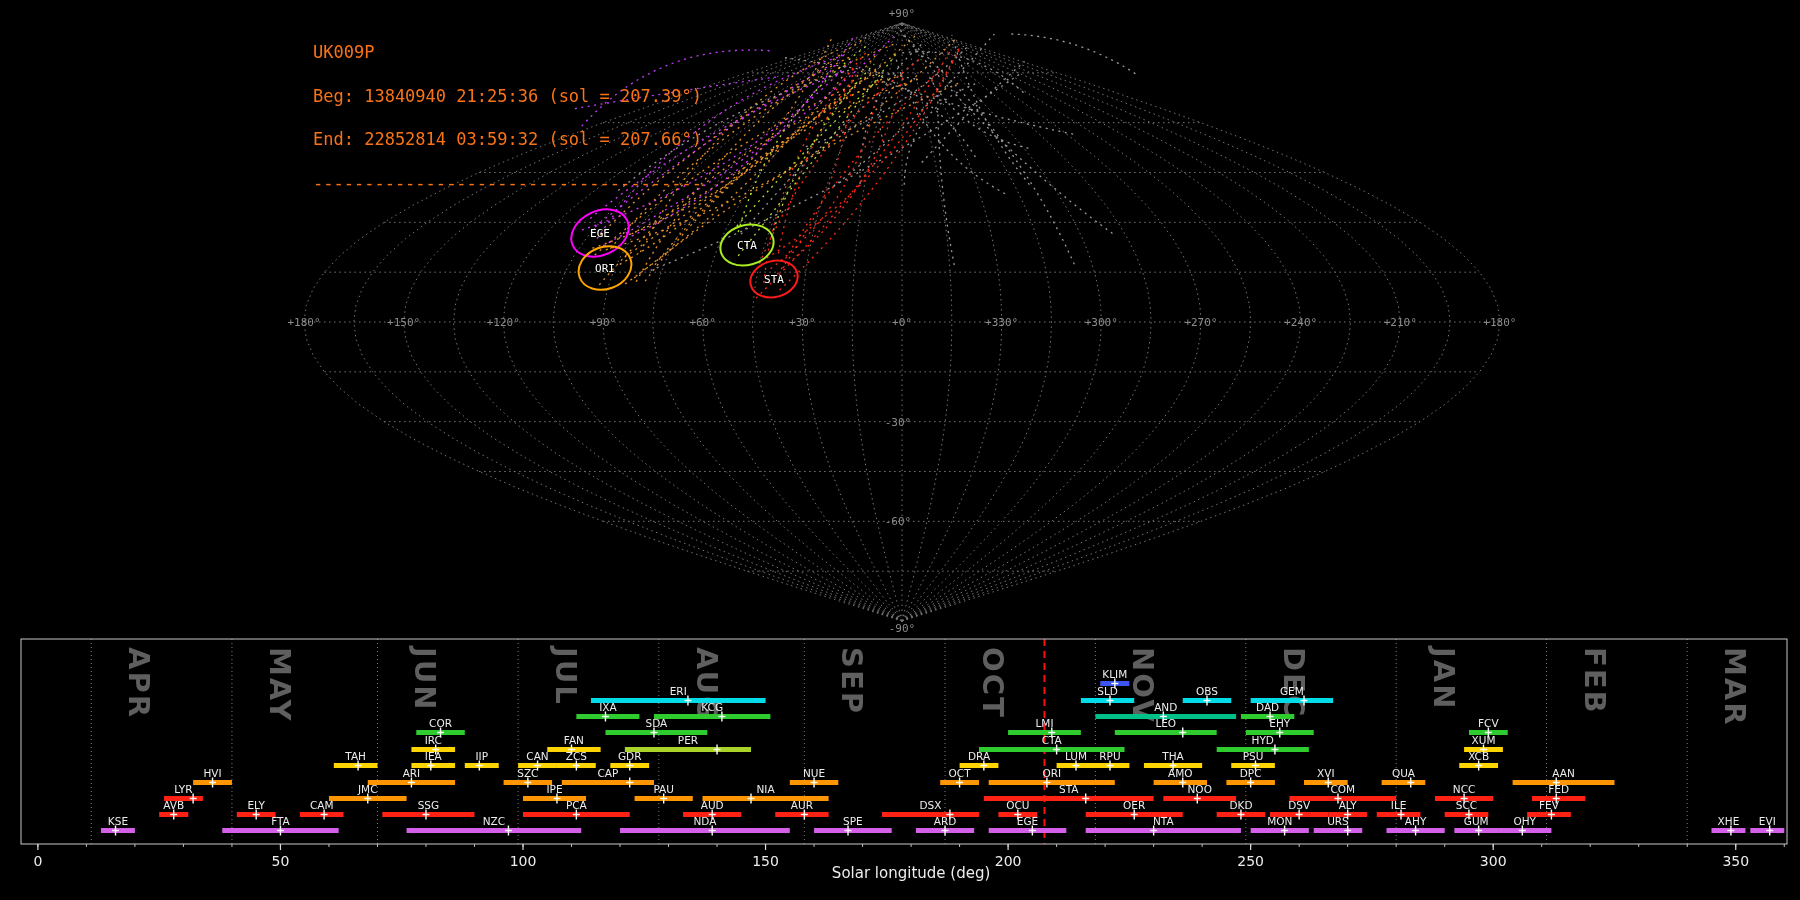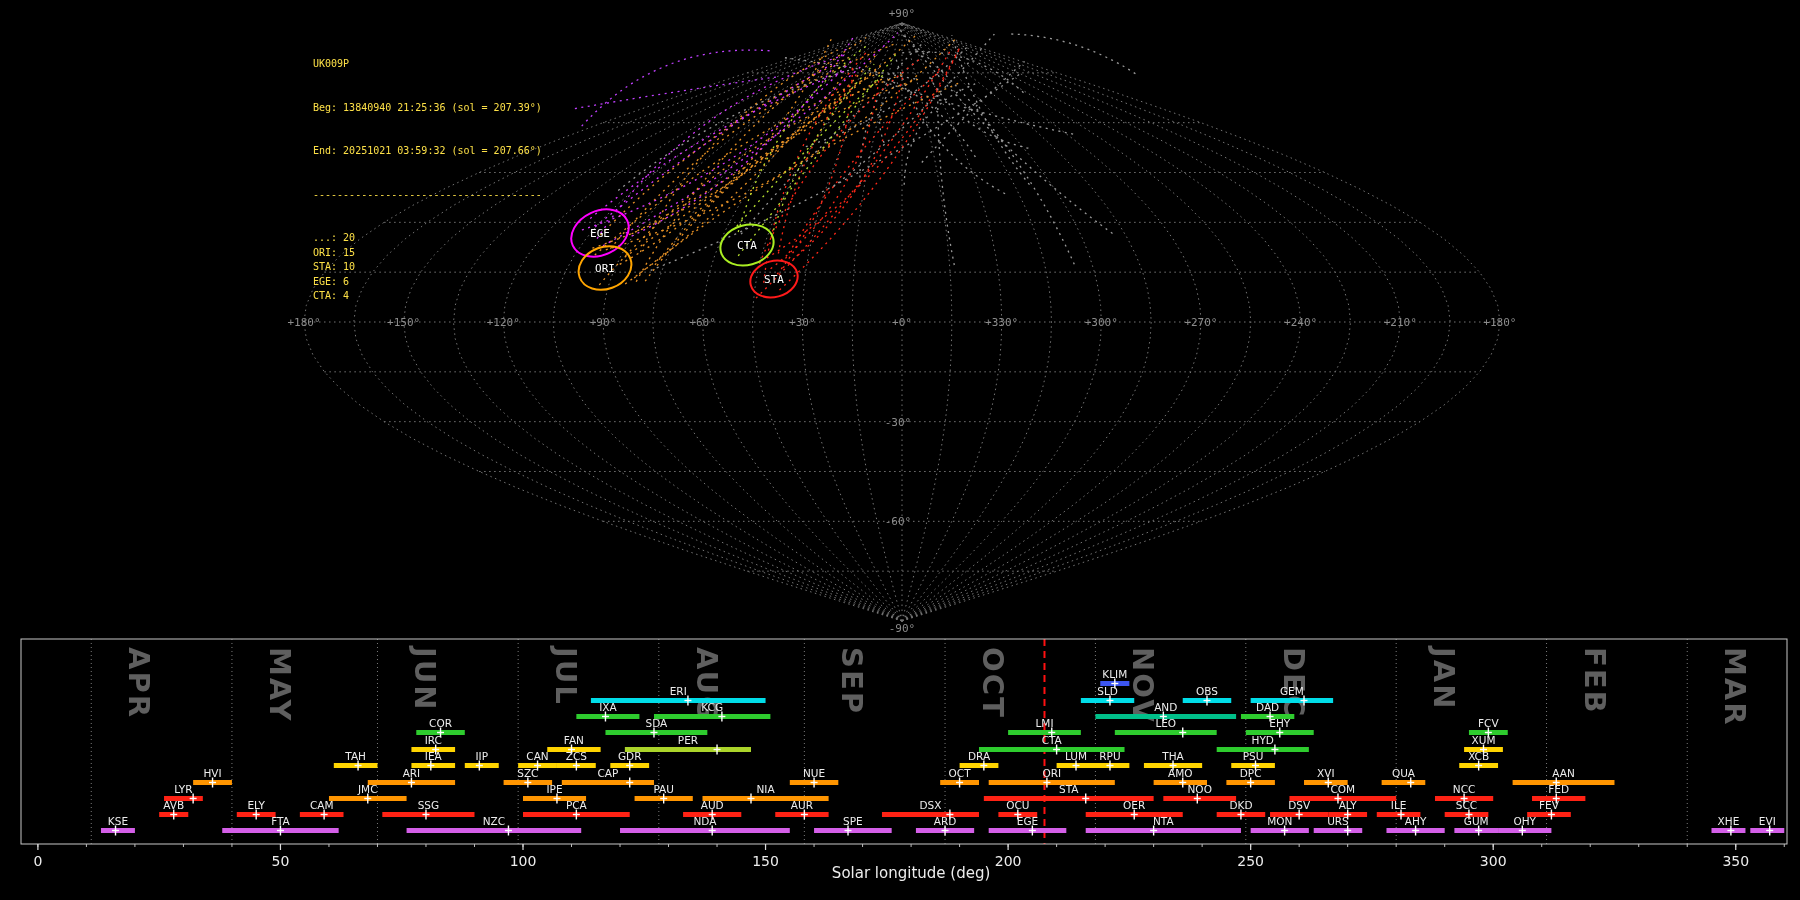--- a/index.html
+++ b/index.html
@@ -1,19 +1,19 @@
 <!DOCTYPE html>
 <html><head>
 <meta charset="utf-8">
 <style>
   html,body{margin:0;padding:0;background:#000;}
   #app{position:relative;width:1800px;height:900px;background:#000;overflow:hidden;
        font-family:"DejaVu Sans Mono",monospace;}
   #scene{position:absolute;left:0;top:0;}
-  #header-block{position:absolute;left:313px;top:28px;color:#fde047;font-size:10px;
+  #header-block{position:absolute;left:313px;top:16px;color:#f97316;font-size:17px;
        line-height:14.5px;white-space:pre;z-index:2;}
   #header-block div{white-space:pre;}
 </style>
 </head>
 <body>
 
 <div id="app">
   <svg id="scene" width="1800" height="900" viewBox="0 0 1800 900">
       <g stroke="#757575" fill="none" stroke-width="1" stroke-dasharray="1.5 3.5">
         <line x1="747.2262110286927" y1="571.1666666666667" x2="1056.7737889713073" y2="571.1666666666667"></line>
@@ -756,17 +756,16 @@
         <line x1="1493.2" y1="844" x2="1493.2" y2="850" stroke="#dddddd" stroke-width="1.2"></line>
         <text x="1493.2" y="866" fill="#ededed" font-size="14" text-anchor="middle" font-family="&quot;DejaVu Sans&quot;,sans-serif">300</text>
         <line x1="1735.75" y1="844" x2="1735.75" y2="850" stroke="#dddddd" stroke-width="1.2"></line>
         <text x="1735.75" y="866" fill="#ededed" font-size="14" text-anchor="middle" font-family="&quot;DejaVu Sans&quot;,sans-serif">350</text>
         <text x="911.08" y="878" fill="#ededed" font-size="15" text-anchor="middle" font-family="&quot;DejaVu Sans&quot;,sans-serif">Solar longitude (deg)</text>
       </g>
     </svg>
   <div id="header-block">
     <div>UK009P</div>
     <div>Beg: 13840940 21:25:36 (sol = 207.39°)</div>
-    <div>End: 20251021 03:59:32 (sol = 207.66°)</div>
+    <div>End: 22852814 03:59:32 (sol = 207.66°)</div>
     <div>--------------------------------------</div>
-    <div id="counts"><div>...: 20</div><div>ORI: 15</div><div>STA: 10</div><div>EGE: 6</div><div>CTA: 4</div></div>
   </div>
 </div>
 
 </body></html>

